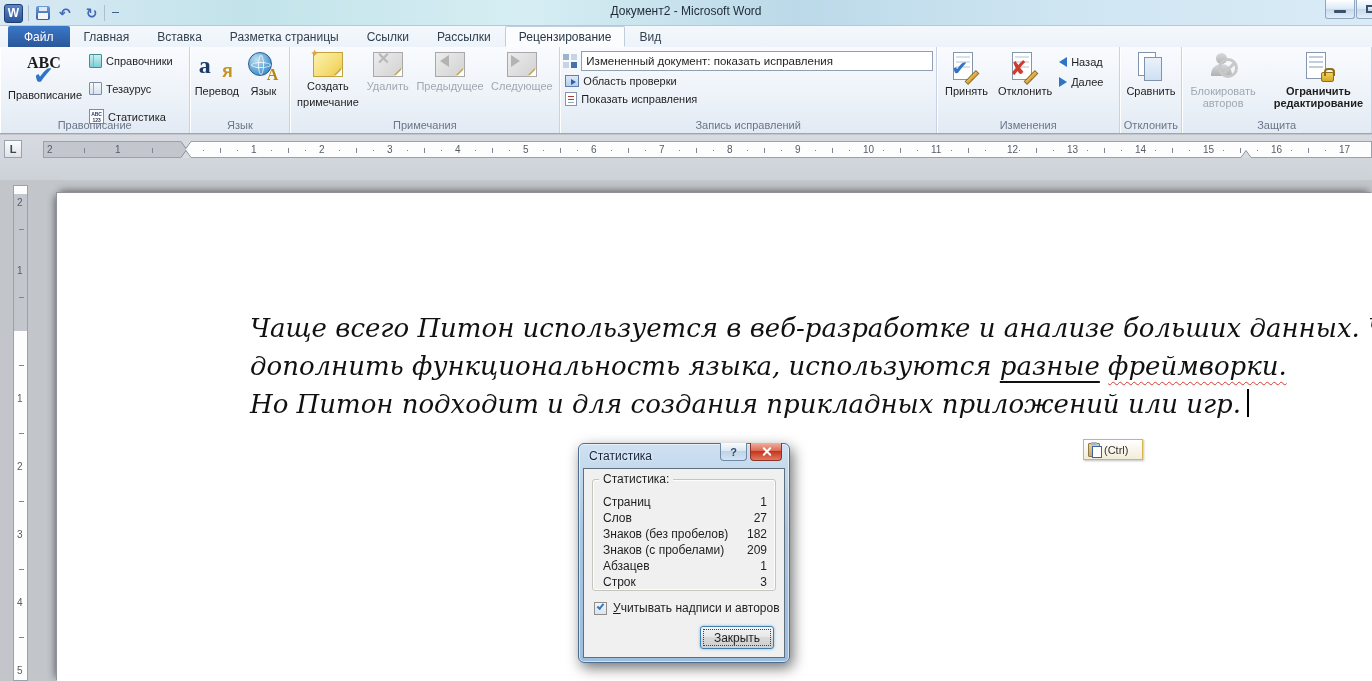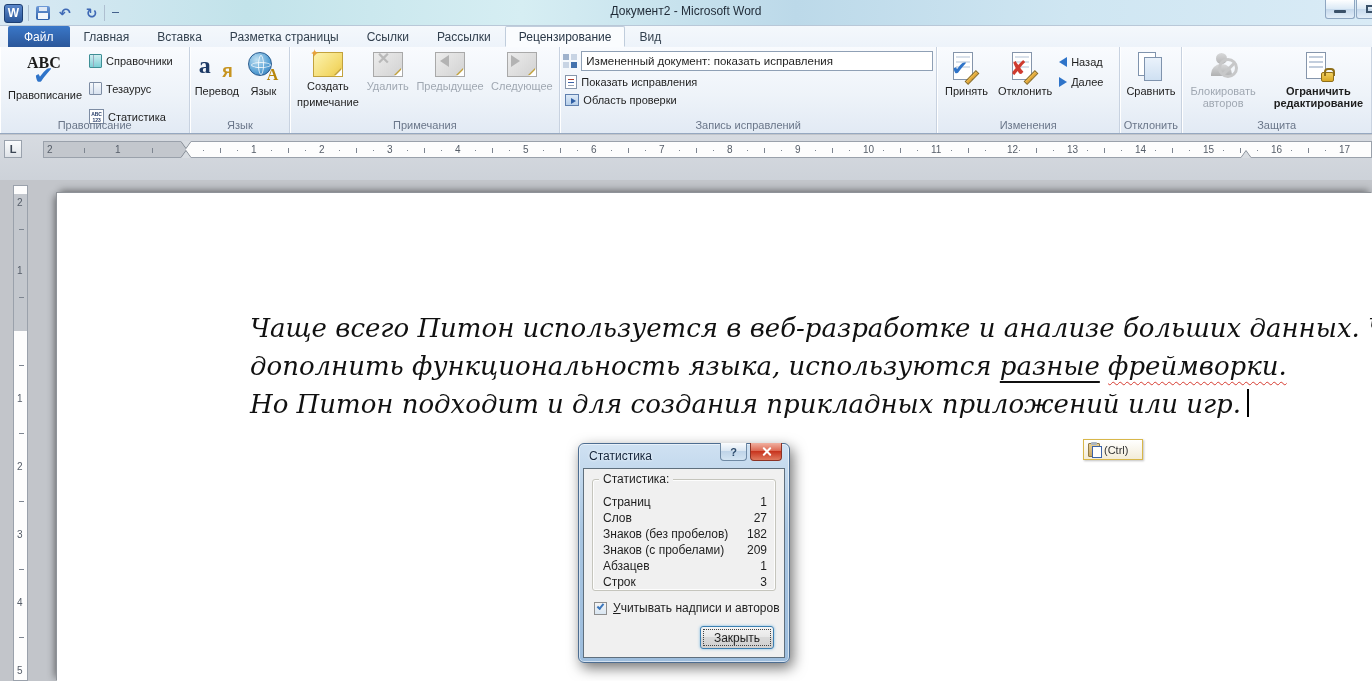--- a/index.html
+++ b/index.html
@@ -306,27 +306,27 @@
         <div style="display:flex;align-items:center;gap:4px;">
           <span class="grid-ic"></span>
           <div class="combo" style="flex:1;">
             <span>Измененный документ: показать исправления</span>
             <span class="cdd">
                 <span class="dd"></span>
               </span>
           </div>
         </div>
         <div class="smallrow">
+          <span class="pane-ic"></span>
+          <span>Область проверки</span>
+          <span class="dd"></span>
+        </div>
+        <div class="smallrow">
           <span class="sheet-ic"></span>
           <span>Показать исправления</span>
-          <span class="dd"></span>
-        </div>
-        <div class="smallrow">
-          <span class="pane-ic"></span>
-          <span>Область проверки</span>
           <span class="dd"></span>
         </div>
       </div>
       <div class="glabel">Запись исправлений</div>
     </div>
 
     <div class="rgroup" style="width:185px;">
       <div class="bigbtn">
         <div class="docpencil">
           <div class="sheet">

